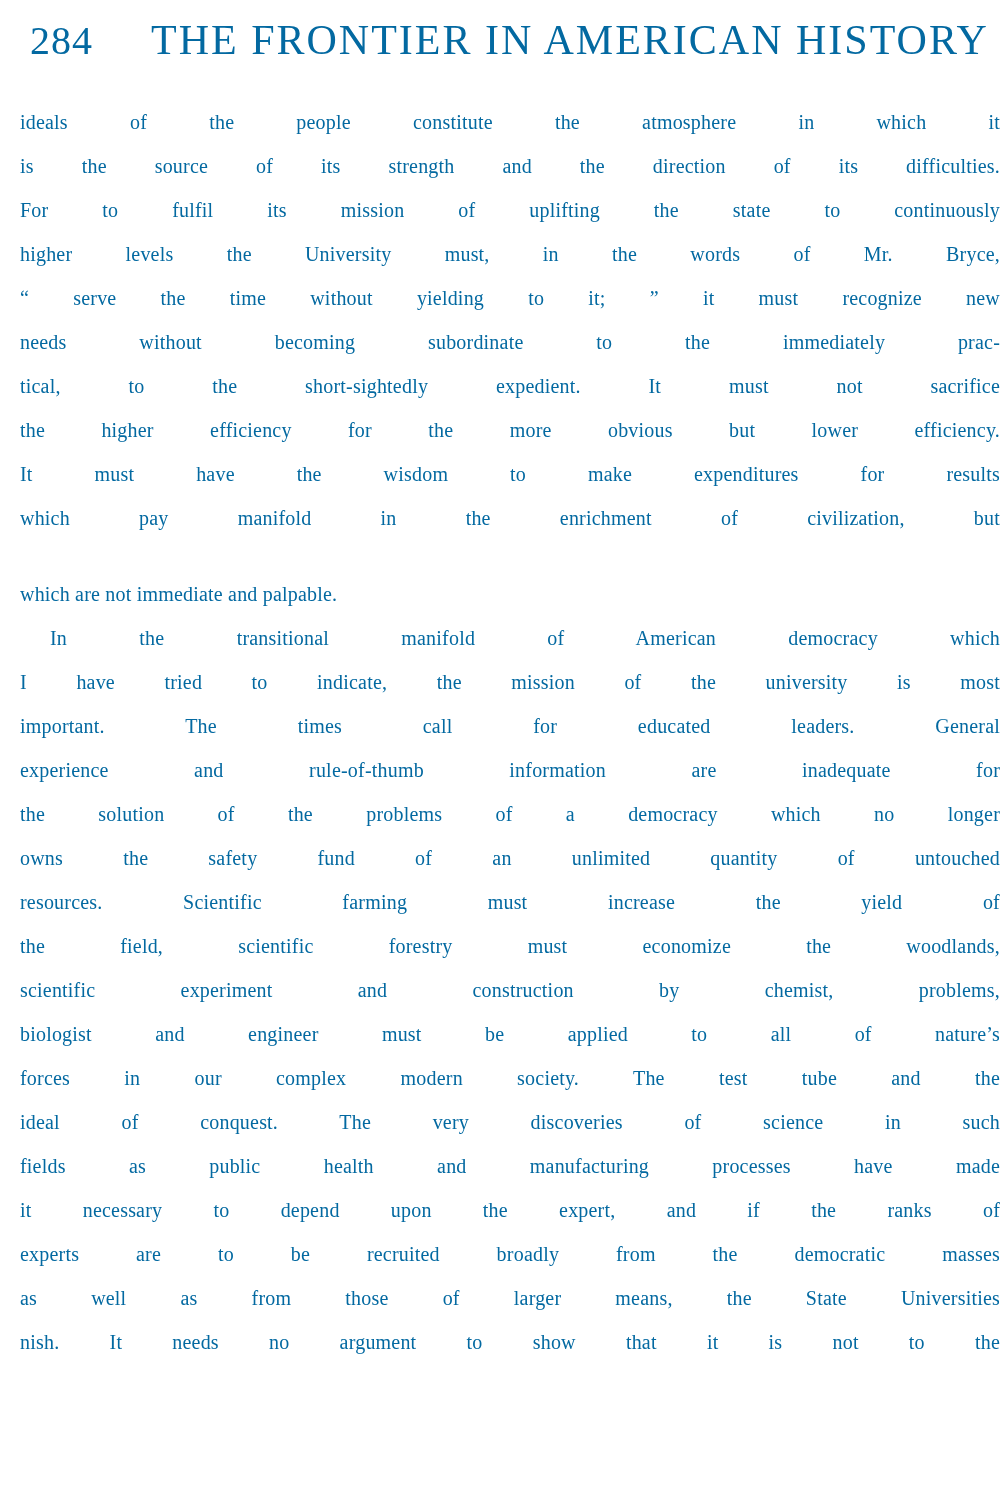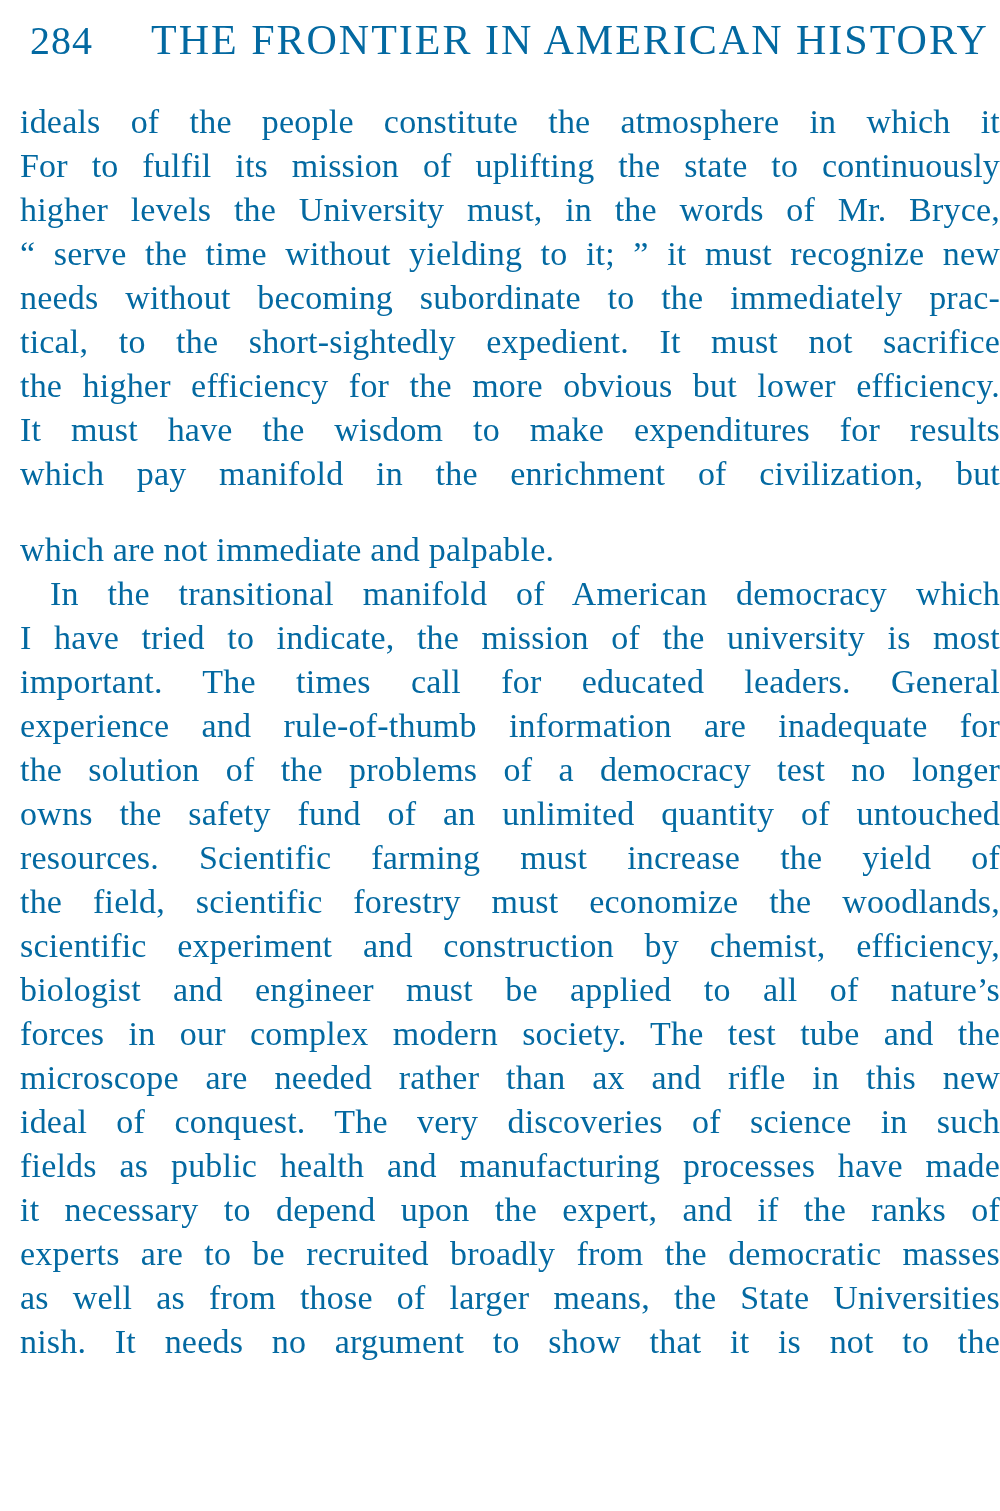--- a/index.html
+++ b/index.html
@@ -31,21 +31,21 @@
     font-size: 42px;
     letter-spacing: 2px;
     font-weight: 400;
     margin-left: 58px;
     white-space: nowrap;
   }
   .body-text {
     margin: 36px 12px 0 8px;
   }
   .line {
-    font-size: 34px;
+    font-size: 20px;
     line-height: 44px;
     height: 44px;
     letter-spacing: 0.2px;
     text-align: justify;
     text-align-last: justify;
     white-space: normal;
     overflow: hidden;
   }
   .line.short {
     text-align: left;
@@ -61,41 +61,41 @@
 
 <div class="page">
 
   <div class="page-header">
     <span class="page-number">284</span>
     <span class="running-title">THE FRONTIER IN AMERICAN HISTORY</span>
   </div>
 
   <div class="body-text">
     <div class="line">ideals of the people constitute the atmosphere in which it</div>
+    <div class="line">is the source of its strength and the direction of its difficulties.</div>
     <div class="line">For to fulfil its mission of uplifting the state to continuously</div>
     <div class="line">higher levels the University must, in the words of Mr. Bryce,</div>
     <div class="line">“ serve the time without yielding to it; ” it must recognize new</div>
     <div class="line">needs without becoming subordinate to the immediately prac-</div>
     <div class="line">tical, to the short-sightedly expedient.  It must not sacrifice</div>
     <div class="line">the higher efficiency for the more obvious but lower efficiency.</div>
     <div class="line">It must have the wisdom to make expenditures for results</div>
     <div class="line">which pay manifold in the enrichment of civilization, but</div>
     <div class="line short">which are not immediate and palpable.</div>
     <div class="line indent">In the transitional manifold of American democracy which</div>
     <div class="line">I have tried to indicate, the mission of the university is most</div>
     <div class="line">important.  The times call for educated leaders.  General</div>
     <div class="line">experience and rule-of-thumb information are inadequate for</div>
-    <div class="line">the solution of the problems of a democracy test no longer</div>
+    <div class="line">the solution of the problems of a democracy which no longer</div>
     <div class="line">owns the safety fund of an unlimited quantity of untouched</div>
     <div class="line">resources.  Scientific farming must increase the yield of</div>
     <div class="line">the field, scientific forestry must economize the woodlands,</div>
-    <div class="line">scientific experiment and construction by chemist, efficiency,</div>
+    <div class="line">scientific experiment and construction by chemist, problems,</div>
     <div class="line">biologist and engineer must be applied to all of nature’s</div>
     <div class="line">forces in our complex modern society.  The test tube and the</div>
-    <div class="line">microscope are needed rather than ax and rifle in this new</div>
     <div class="line">ideal of conquest.  The very discoveries of science in such</div>
     <div class="line">fields as public health and manufacturing processes have made</div>
     <div class="line">it necessary to depend upon the expert, and if the ranks of</div>
     <div class="line">experts are to be recruited broadly from the democratic masses</div>
     <div class="line">as well as from those of larger means, the State Universities</div>
     <div class="line">nish.  It needs no argument to show that it is not to the</div>
   </div>
 
 </div>
 

